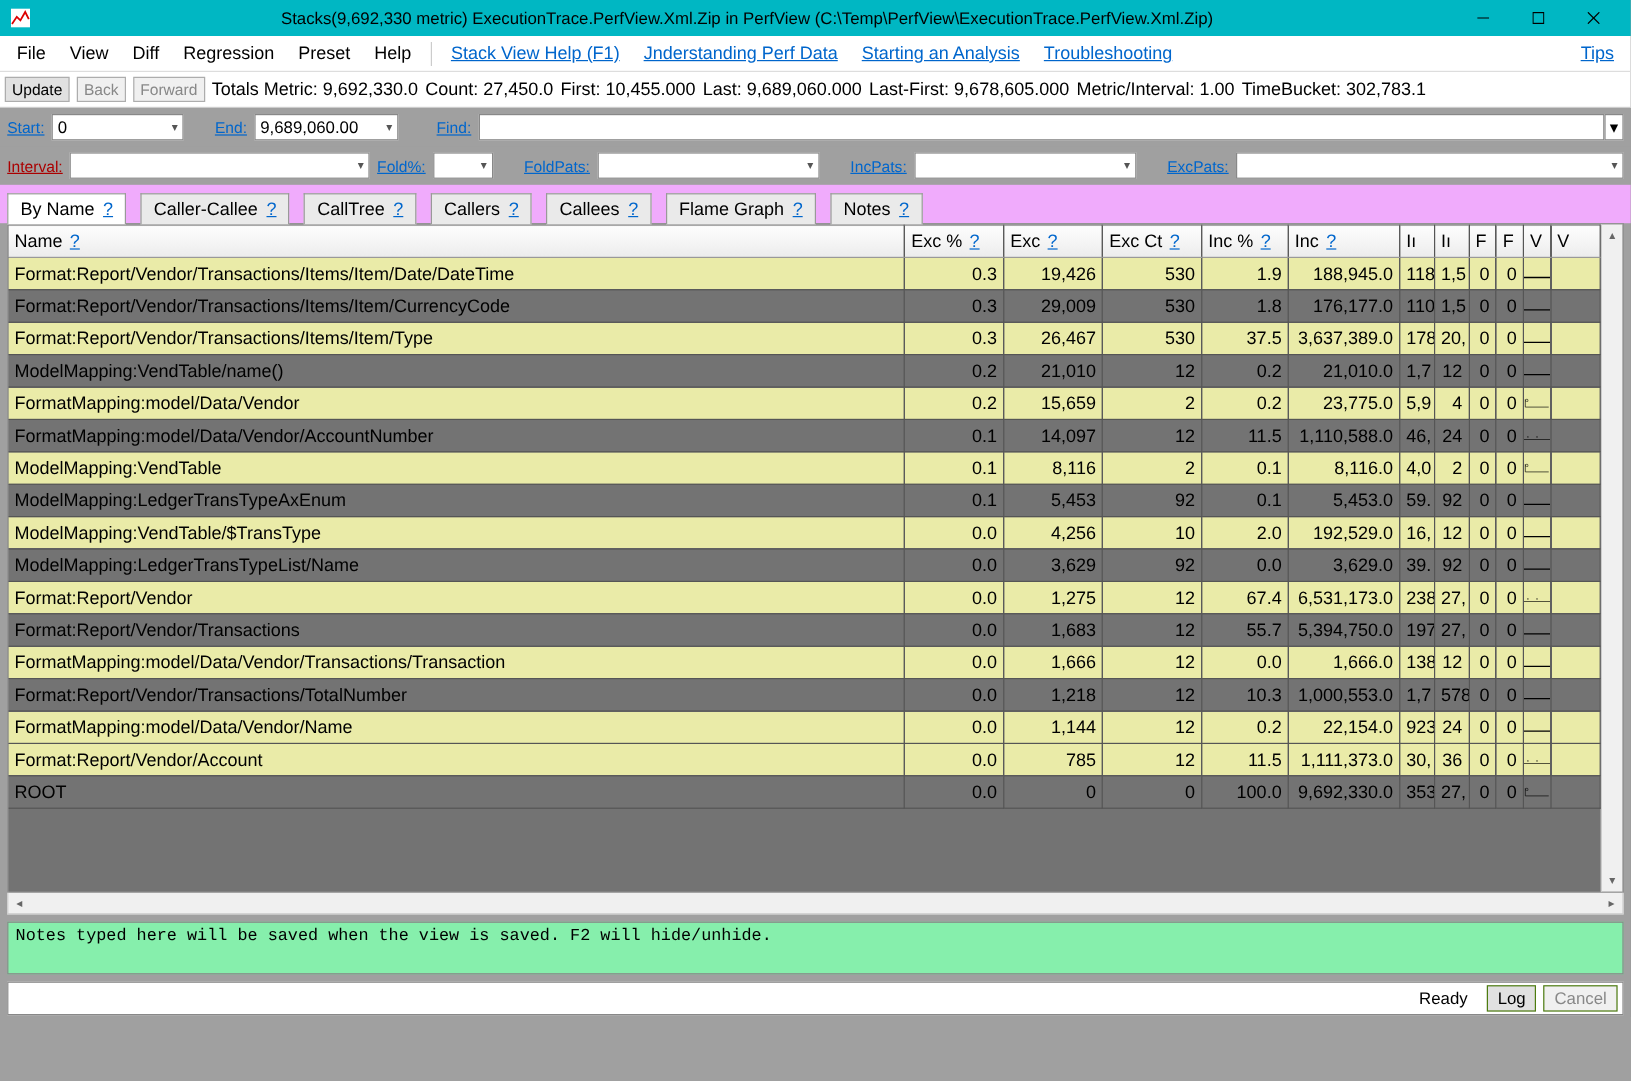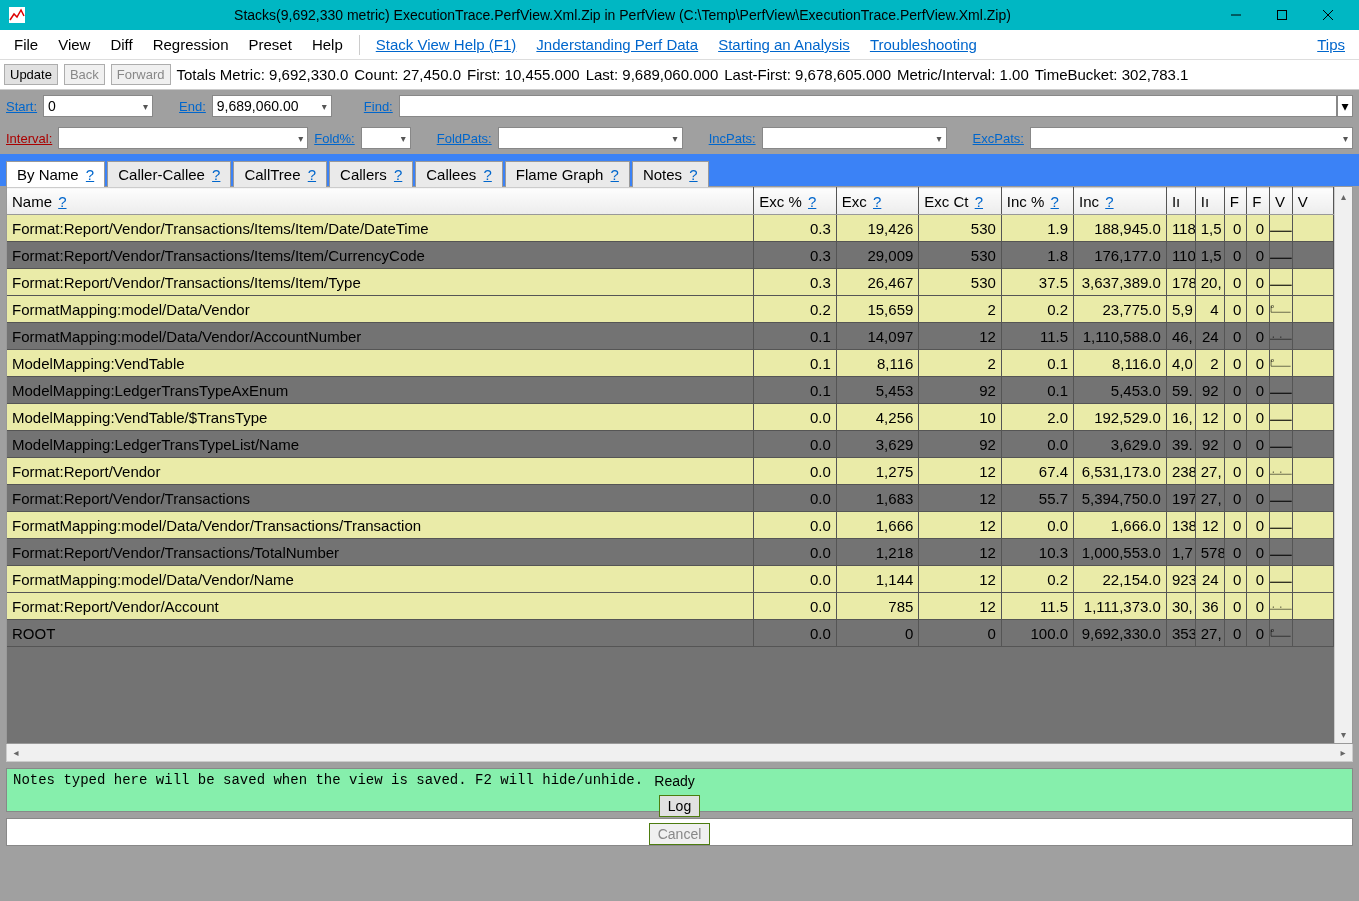--- a/index.html
+++ b/index.html
@@ -16,38 +16,38 @@
   .statsbar { background:#fff; height:30px; display:flex; align-items:center; padding:0 4px; gap:6px; font-size:15px; border-bottom:1px solid #ccc; }
   .statsbar .btn { background:#e1e1e1; border:1px solid #adadad; padding:2px 5px; font-size:13px;text-align:center; }
   .statsbar .btn.disabled { color:#888; background:#f0f0f0; }
   .statsbar .stat { white-space:nowrap; }
   .filterrow { background:#a0a0a0; height:32px; display:flex; align-items:center; padding:0 6px; gap:6px; }
   .filterrow .flabel { color:#0066cc; text-decoration:underline; font-size:13px; }
   .filterrow .flabel.red { color:#aa0000; }
   .filterrow input, .filterrow .combo { background:#fff; border:1px solid #888; height:22px; padding:0 4px; font-size:14px; }
   .combo { display:flex; align-items:center; }
   .combo .caret { margin-left:4px; font-size:10px; color:#555; }
-  .tabs { background:#3b82f6; display:flex; align-items:flex-end; padding:6px 6px 0 6px; gap:2px; }
+  .tabs { background:#f0abfc; display:flex; align-items:flex-end; padding:6px 6px 0 6px; gap:12px; }
   .tab { background:#eaeaea; border:1px solid #999; border-bottom:none; padding:4px 10px; font-size:15px; color:#000; position:relative; top:1px;}
   .tab.active { background:#fff; }
   .tab .q { color:#0066cc; text-decoration:underline; margin-left:3px; }
   .gridwrap { background:#737373; border:1px solid #999; margin:0 6px; height:558px; display:flex; }
   .gridinner { flex:1; overflow:hidden; position:relative;}
   table.grid { border-collapse:collapse; width:100%; table-layout:fixed; }
   table.grid th, table.grid td { border-right:1px solid #555; border-bottom:1px solid #555; padding:3px 5px; font-size:15px; overflow:hidden; white-space:nowrap; text-overflow:clip; height:27px;}
   table.grid th { background:linear-gradient(#fdfdfd,#ececec); font-weight:normal; text-align:left; border-bottom:1px solid #999; border-top:1px solid #ccc; }
   table.grid th .q { color:#0066cc; text-decoration:underline; margin-left:2px;}
   table.grid td.num { text-align:right; }
   tr.striped { background:#eaeba8; }
   .vscroll { width:18px; background:#f0f0f0; border-left:1px solid #ccc; display:flex; flex-direction:column; align-items:center;}
   .vscroll .arrow { height:18px; display:flex; align-items:center; justify-content:center; color:#666; font-size:10px; width:100%;}
   .hscroll { height:18px; background:#f0f0f0; margin:0 6px; border-left:1px solid #ccc; border-right:1px solid #ccc; border-bottom:1px solid #ccc; display:flex; align-items:center;}
   .hscroll .arrow { width:18px; display:flex; align-items:center; justify-content:center; color:#666; font-size:10px;}
   .notes { margin:6px; background:#86efac; border:1px solid #888; height:44px; padding:3px 6px; font-family:"Consolas","Courier New",monospace; font-size:14px; color:#000; }
-  .statusbar { background:#fff; border:1px solid #888; margin:0 6px 6px 6px; height:28px; display:flex; align-items:center; justify-content:flex-end; padding:0 4px; gap:6px;flex-direction:column;}
+  .statusbar { background:#fff; border:1px solid #888; margin:0 6px 6px 6px; height:28px; display:flex; align-items:center; justify-content:flex-end; padding:0 4px; gap:6px;}
   .statusbar .ready2 { padding-right:10px;}
   .statusbar .sbtn { background:#e1e1e1; border:1px solid #4d7c0f; padding:2px 8px; font-size:14px;}
   .statusbar .sbtn.disabled { color:#888; background:#f0f0f0;}
   .sparkcell { padding:0 !important; position:relative;}
   .spark { height:100%; display:flex; align-items:center; justify-content:center;}
   .spark svg { width:100%; height:20px;}
 </style>
 </head>
 <body>
 
@@ -263,20 +263,40 @@
               <td class="num">0</td>
               <td class="sparkcell">
                 <div class="spark">
                   <svg viewBox="0 0 40 20">
                     <line x1="0" y1="16" x2="40" y2="16" stroke="#000" stroke-width="2"></line>
                   </svg>
                 </div>
               </td>
               <td></td>
             </tr>
+            <tr>
+              <td>ModelMapping:VendTable/name()</td>
+              <td class="num">0.2</td>
+              <td class="num">21,010</td>
+              <td class="num">12</td>
+              <td class="num">0.2</td>
+              <td class="num">21,010.0</td>
+              <td class="num">1,7</td>
+              <td class="num">12</td>
+              <td class="num">0</td>
+              <td class="num">0</td>
+              <td class="sparkcell">
+                <div class="spark">
+                  <svg viewBox="0 0 40 20">
+                    <line x1="0" y1="16" x2="40" y2="16" stroke="#000" stroke-width="2"></line>
+                  </svg>
+                </div>
+              </td>
+              <td></td>
+            </tr>
             <tr class="striped">
               <td>FormatMapping:model/Data/Vendor</td>
               <td class="num">0.2</td>
               <td class="num">15,659</td>
               <td class="num">2</td>
               <td class="num">0.2</td>
               <td class="num">23,775.0</td>
               <td class="num">5,9</td>
               <td class="num">4</td>
               <td class="num">0</td>

